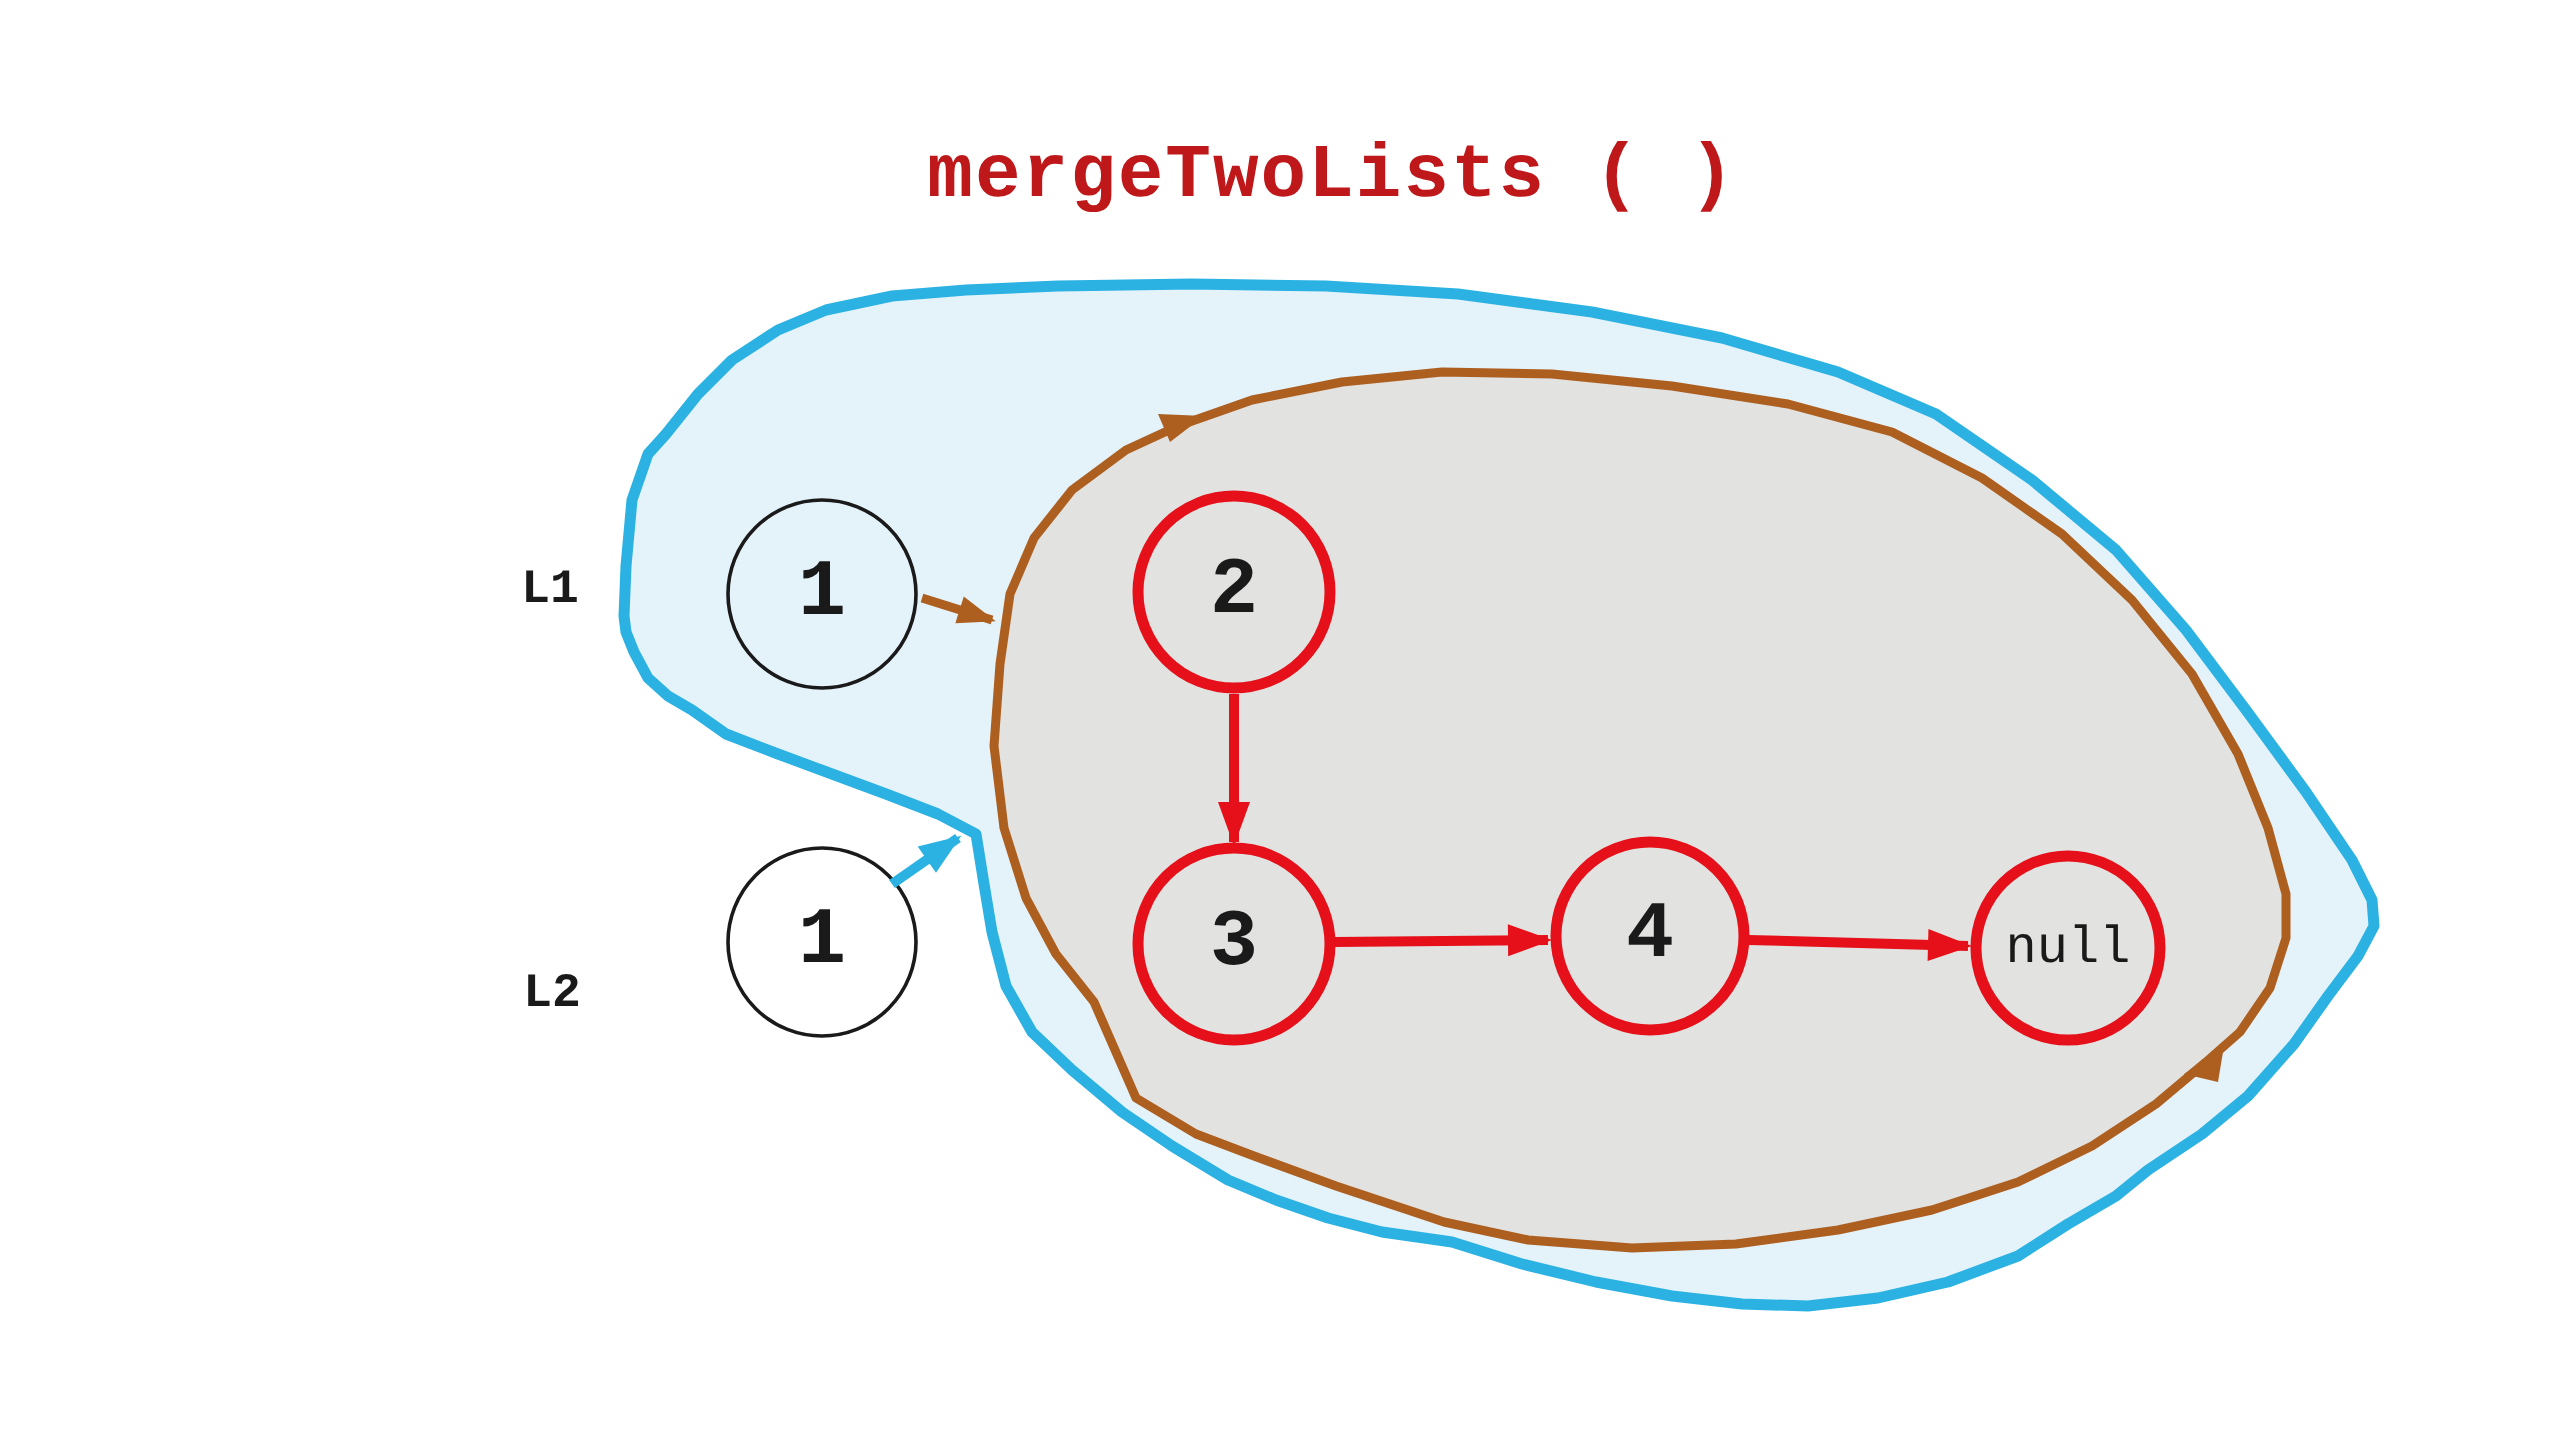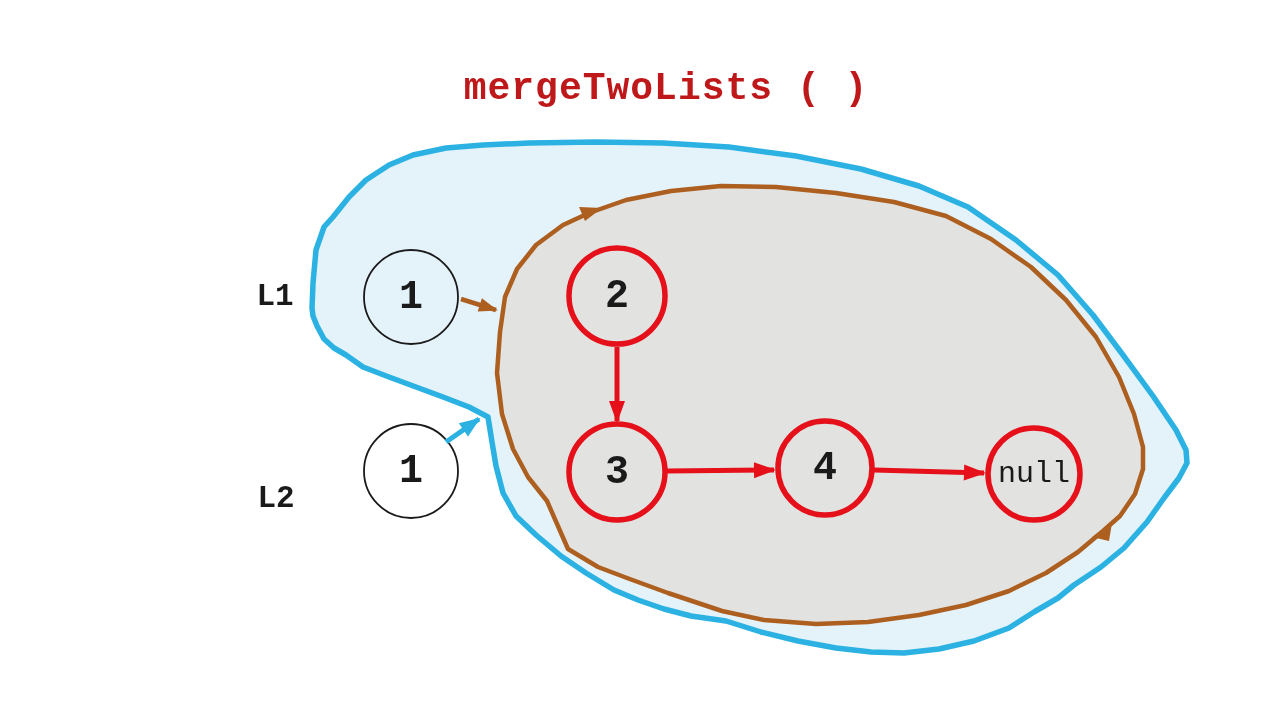--- a/index.html
+++ b/index.html
@@ -28,23 +28,23 @@
   .arrow-blue{stroke:var(--blue-outline);stroke-width:5;fill:none;}
   .arrow-brown{stroke:var(--brown-outline);stroke-width:4.5;fill:none;}
   .deco-brown{fill:var(--brown-outline);}
   .txt{
     position:absolute;transform:translate(-50%,-50%);
     color:var(--text-black);white-space:nowrap;line-height:1;
   }
   .title-txt{
     font-size:38px;font-weight:700;color:var(--title-red);letter-spacing:1px;
   }
-  .list-label{font-size:31px;font-weight:700;}
+  .list-label{font-size:24px;font-weight:700;}
   .node-txt{font-size:40px;font-weight:700;}
-  .null-txt{font-size:30px;font-weight:400;}
+  .null-txt{font-size:26px;font-weight:400;}
 </style>
 </head>
 <body>
 
 <div class="canvas">
 
   <svg width="1280" height="720" viewBox="0 0 1280 720">
     <defs>
       <marker id="ah-red" markerUnits="userSpaceOnUse" markerWidth="26" markerHeight="22" refX="21" refY="10" orient="auto">
         <polygon points="1,2 23,10 1,18" fill="#e5101a"></polygon>

